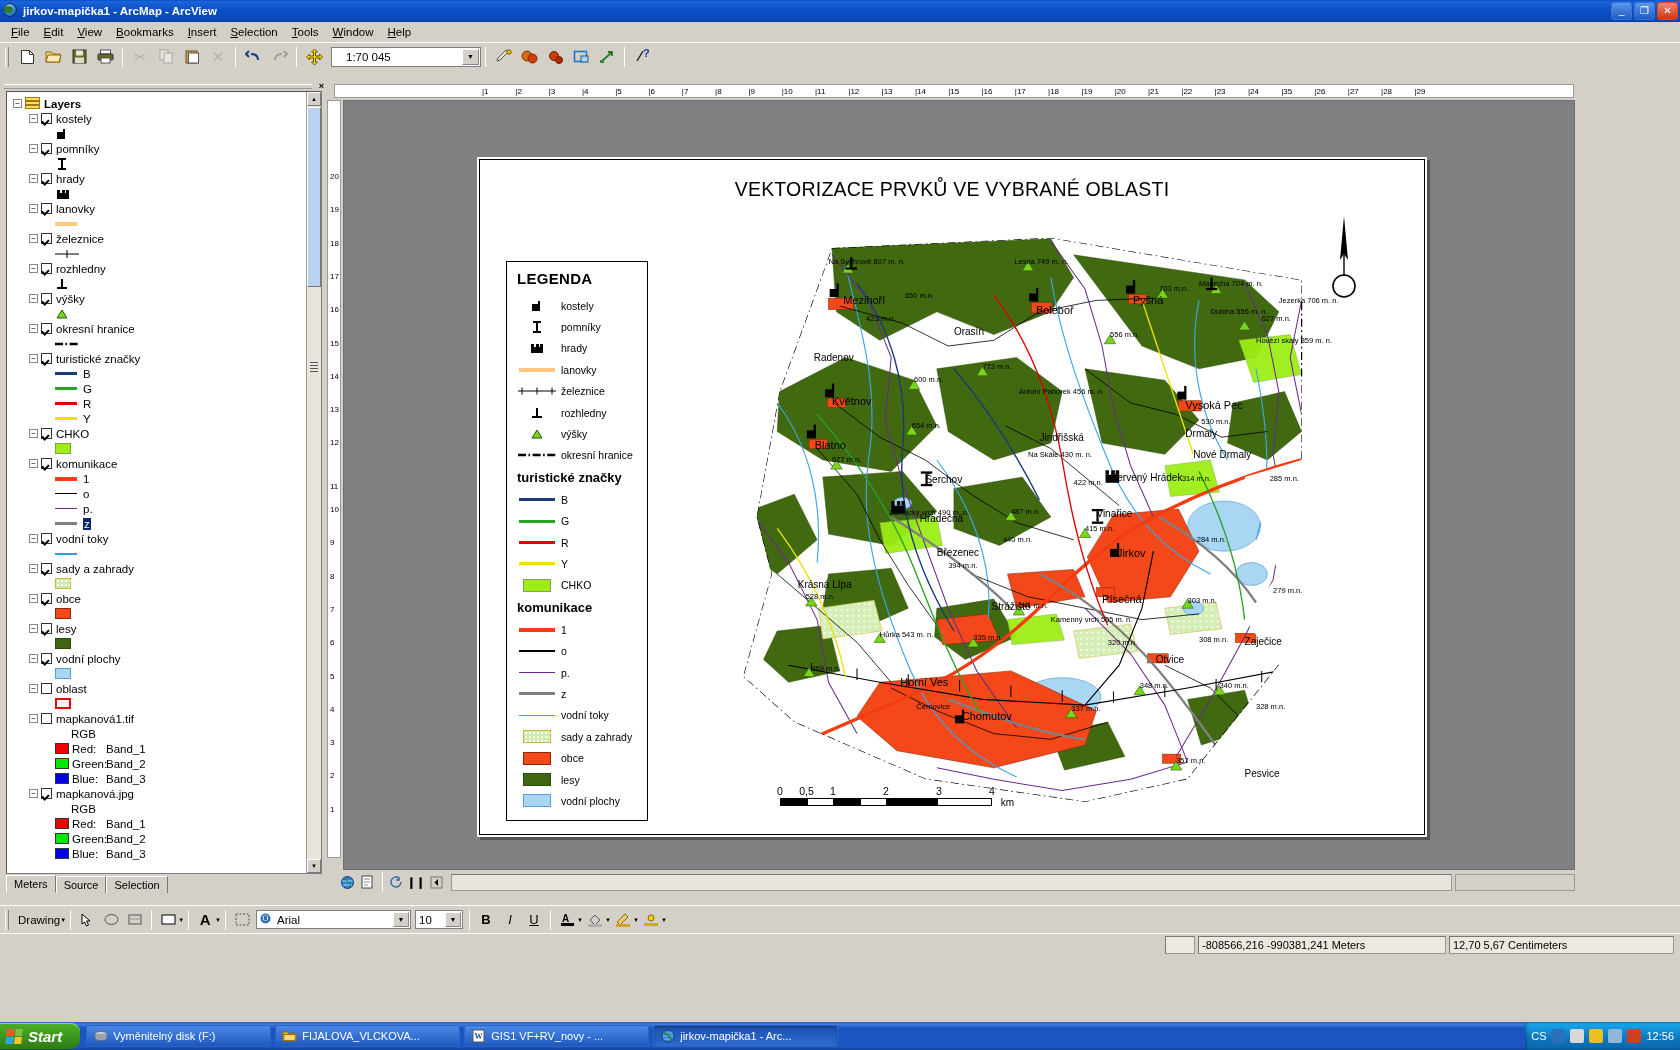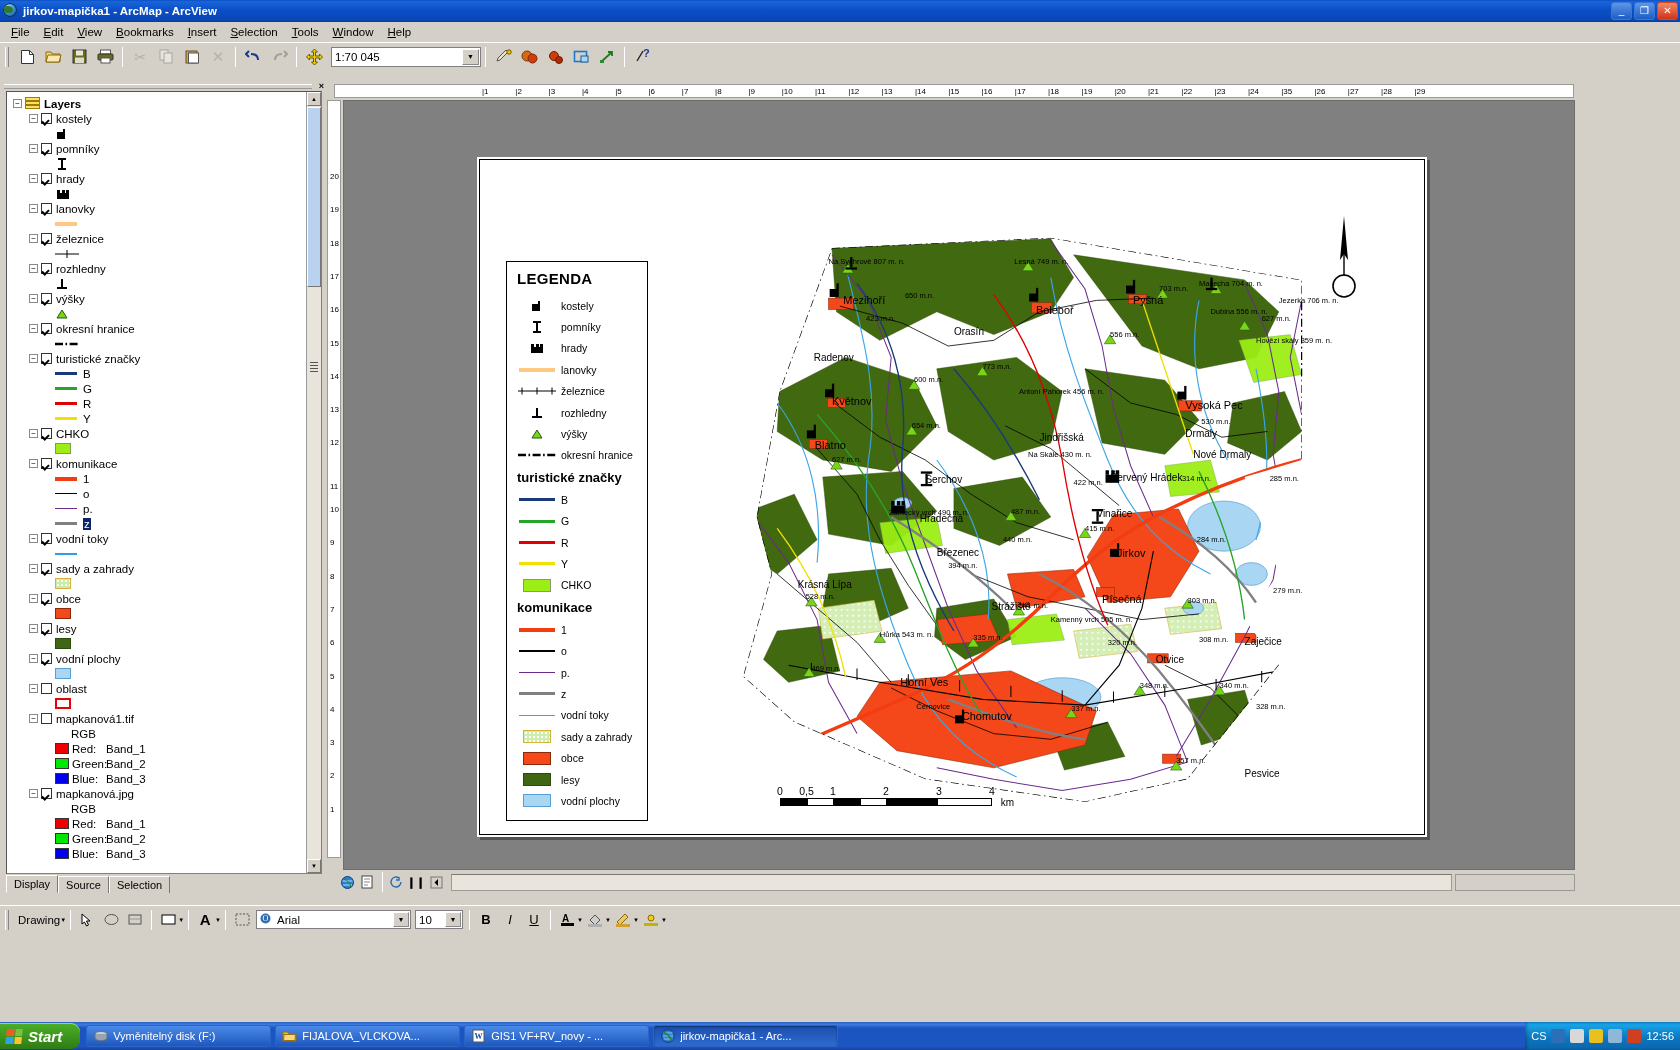--- a/index.html
+++ b/index.html
@@ -60,21 +60,21 @@
   .tbtn {
     width:24px;height:23px;display:flex;align-items:center;justify-content:center;
     margin:0 1px; font-size:14px; color:#333; position:relative;
   }
   .tsep { width:1px;height:20px;background:#888;border-right:1px solid #fff;margin:0 4px;}
   .scalebox {
     width:150px;height:20px;background:#fff;border:1px solid #7f7f7f;
     display:flex;align-items:center; margin-left:4px; position:relative;
   }
   .scalebox input {
-    border:0;outline:0;width:124px;height:16px;font-size:11.5px;padding-left:3px;
+    border:0;outline:0;width:124px;height:16px;font-size:11.5px;padding-left:14px;
     font-family:"Liberation Sans",sans-serif;
   }
   .scalebox .arrow {
     position:absolute;right:1px;top:1px;width:17px;height:16px;background:#d4d0c8;
     border:1px solid #fff;border-right-color:#888;border-bottom-color:#888;
     display:flex;align-items:center;justify-content:center;font-size:7px;
   }
 
   
   .toc-wrap {
@@ -676,21 +676,21 @@
           </div>
         </div>
       <div class="tocscroll">
         <div class="sb up">▲</div>
         <div class="thumb"></div>
         <div class="grp"></div>
         <div class="sb dn">▼</div>
       </div>
     </div>
     <div class="toc-tabs" id="toc-tabs">
-        <div class="tab active">Display</div>
+        <div class="tab active">Meters</div>
         <div class="tab">Source</div>
         <div class="tab">Selection</div>
       </div>
   </div>
 
   <div class="hruler" id="hruler">
       <span class="rtick" style="left: 147px; top: 2px;">|1</span>
       <span class="rtick" style="left: 180.3px; top: 2px;">|2</span>
       <span class="rtick" style="left: 213.6px; top: 2px;">|3</span>
       <span class="rtick" style="left: 246.9px; top: 2px;">|4</span>
@@ -740,20 +740,21 @@
       <span class="rtick" style="left: 2px; top: 604.8px; line-height: 8px;">4</span>
       <span class="rtick" style="left: 2px; top: 638.1px; line-height: 8px;">3</span>
       <span class="rtick" style="left: 2px; top: 671.4px; line-height: 8px;">2</span>
       <span class="rtick" style="left: 2px; top: 704.7px; line-height: 8px;">1</span>
     </div>
 
   <div class="layoutview">
     <div class="page">
       <div class="mapframe">
 
+        <div class="maptitle">VEKTORIZACE PRVKŮ VE VYBRANÉ OBLASTI</div>
 
         <div class="mapcanvas">
           <svg width="740" height="570" viewBox="0 0 560 500">
             <defs>
               <pattern id="pDots" width="5" height="5" patternUnits="userSpaceOnUse">
                 <rect width="5" height="5" fill="#d4eeb6"></rect>
                   <circle cx="1.5" cy="1.5" r=".9" fill="#fff"></circle>
               </pattern>
               <clipPath id="mapClip">
                 <polygon points="108,14 300,5 520,42 520,60 535,72 520,130 520,200 470,215 500,300 470,340 500,380 420,480 330,500 190,480 75,430 30,390 55,300 42,250 62,140 108,14"></polygon>
@@ -1380,20 +1381,26 @@
     <div class="mini-arrow">▼</div>
     <div class="dbtn">
       <svg width="16" height="15" viewBox="0 0 16 15">
           <circle cx="8" cy="6" r="3" fill="#f0d000" stroke="#8a6a10"></circle>
           <rect x="1" y="11" width="14" height="3" fill="#c8b000"></rect>
         </svg>
     </div>
     <div class="mini-arrow">▼</div>
   </div>
 
+  <div class="statusbar">
+    <div style="flex:1"></div>
+    <div class="sb-pane" style="width:30px"></div>
+    <div class="sb-pane" style="width:248px">-808566,216  -990381,241 Meters</div>
+    <div class="sb-pane" style="width:225px;margin-right:6px">12,70  5,67 Centimeters</div>
+  </div>
 
 </div>
 
 <div class="taskbar">
   <div class="startbtn">
     <span class="flag">
       <i style="background:#f05a28"></i>
         <i style="background:#7ac143"></i>
         <i style="background:#30a4dc"></i>
         <i style="background:#ffc528"></i>

